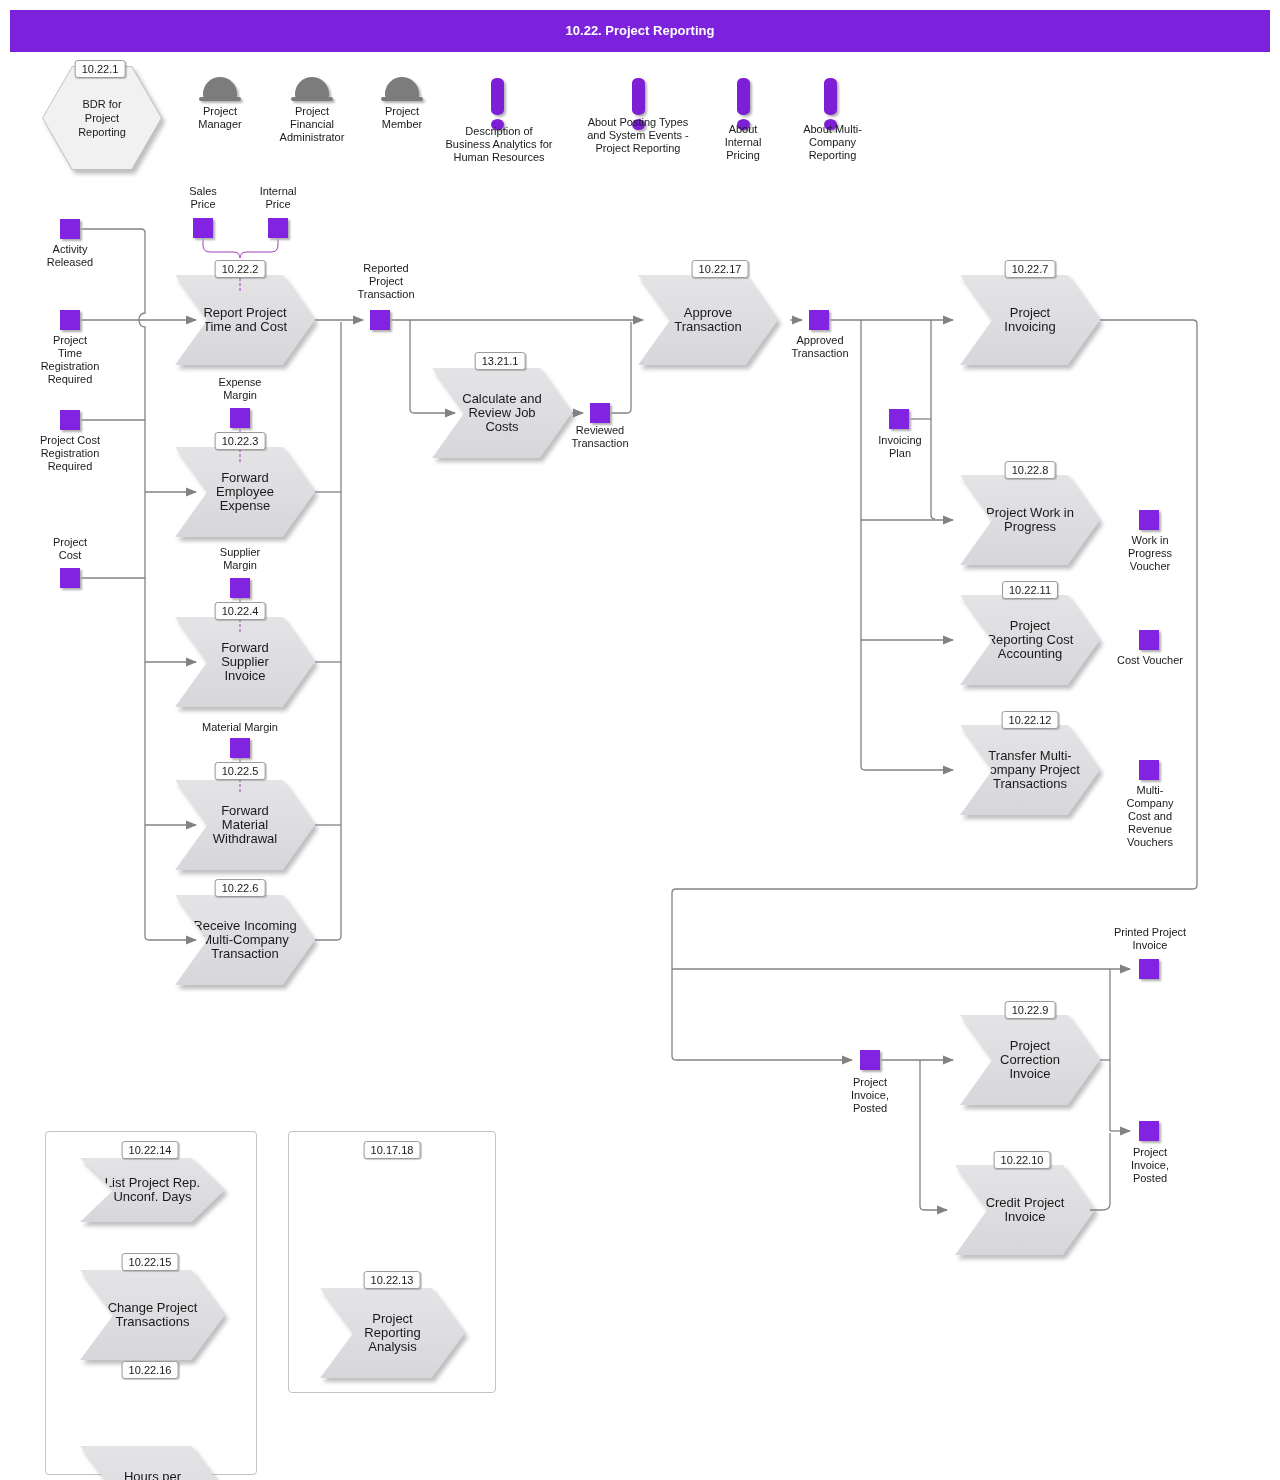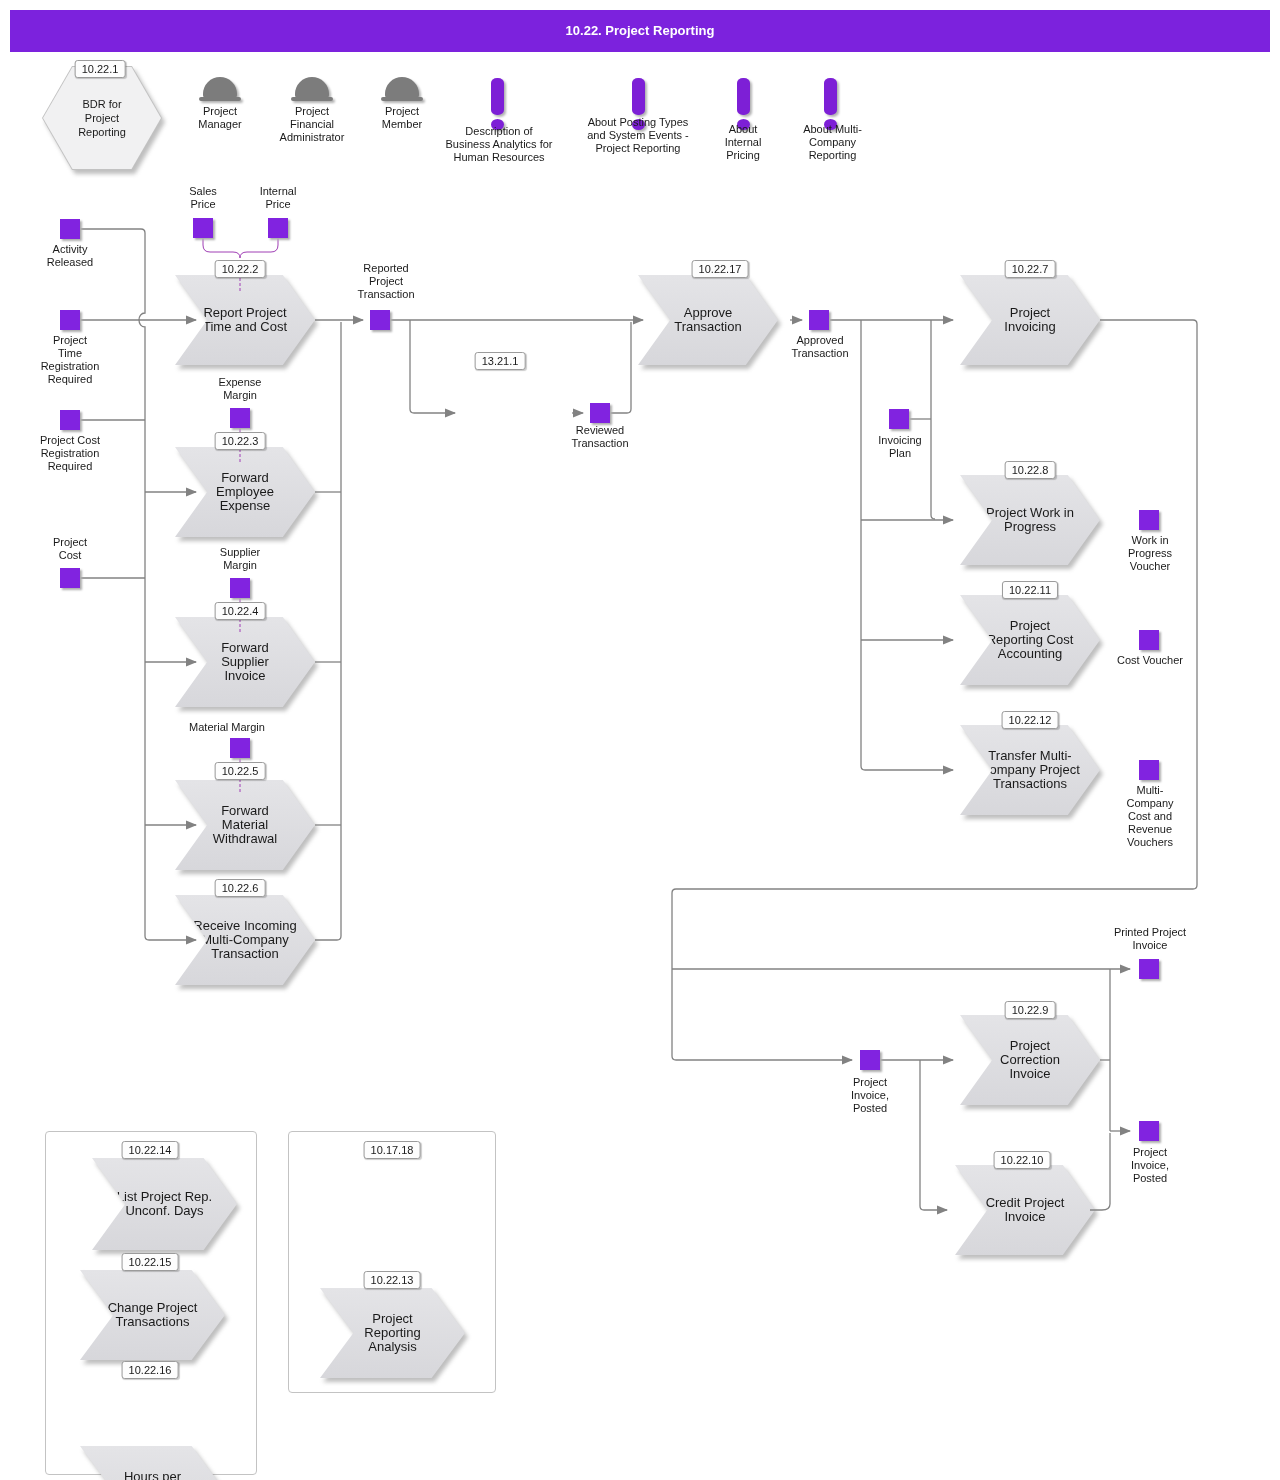--- a/index.html
+++ b/index.html
@@ -114,21 +114,21 @@
   <div class="lbl" style="left:30px;top:536px;width:80px">Project
 Cost</div>
   <div class="lbl" style="left:170px;top:185px;width:66px">Sales
 Price</div>
   <div class="lbl" style="left:245px;top:185px;width:66px">Internal
 Price</div>
   <div class="lbl" style="left:195px;top:376px;width:90px">Expense
 Margin</div>
   <div class="lbl" style="left:195px;top:546px;width:90px">Supplier
 Margin</div>
-  <div class="lbl" style="left:172px;top:721px;width:110px">Material Margin</div>
+  <div class="lbl" style="left:185px;top:721px;width:110px">Material Margin</div>
   <div class="lbl" style="left:340px;top:262px;width:92px">Reported
 Project
 Transaction</div>
   <div class="lbl" style="left:555px;top:424px;width:90px">Reviewed
 Transaction</div>
   <div class="lbl" style="left:775px;top:334px;width:90px">Approved
 Transaction</div>
   <div class="lbl" style="left:855px;top:434px;width:90px">Invoicing
 Plan</div>
   <div class="lbl" style="left:1105px;top:534px;width:90px">Work in
@@ -166,20 +166,25 @@
   <div class="paw" style="left:175px;top:780px;width:140px;height:90px">
       <div class="pa">Forward
 Material
 Withdrawal</div>
     </div>
   <div class="paw" style="left:175px;top:895px;width:140px;height:90px">
       <div class="pa">Receive Incoming
 Multi-Company
 Transaction</div>
     </div>
+  <div class="paw" style="left:432px;top:368px;width:140px;height:90px">
+      <div class="pa">Calculate and
+Review Job
+Costs</div>
+    </div>
   <div class="paw" style="left:638px;top:275px;width:140px;height:90px">
       <div class="pa">Approve
 Transaction</div>
     </div>
   <div class="paw" style="left:960px;top:275px;width:140px;height:90px">
       <div class="pa">Project
 Invoicing</div>
     </div>
   <div class="paw" style="left:960px;top:475px;width:140px;height:90px">
       <div class="pa">Project Work in
@@ -197,21 +202,21 @@
     </div>
   <div class="paw" style="left:960px;top:1015px;width:140px;height:90px">
       <div class="pa">Project
 Correction
 Invoice</div>
     </div>
   <div class="paw" style="left:955px;top:1165px;width:140px;height:90px">
       <div class="pa">Credit Project
 Invoice</div>
     </div>
-  <div class="paw" style="left:92px;top:1158px;width:145px;height:92px">
+  <div class="paw" style="left:80px;top:1158px;width:145px;height:64px">
       <div class="pa">List Project Rep.
 Unconf. Days</div>
     </div>
   <div class="paw" style="left:80px;top:1270px;width:145px;height:90px">
       <div class="pa">Change Project
 Transactions</div>
     </div>
   <div class="paw" style="left:80px;top:1446px;width:145px;height:90px">
       <div class="pa">Hours per
 Activity and

